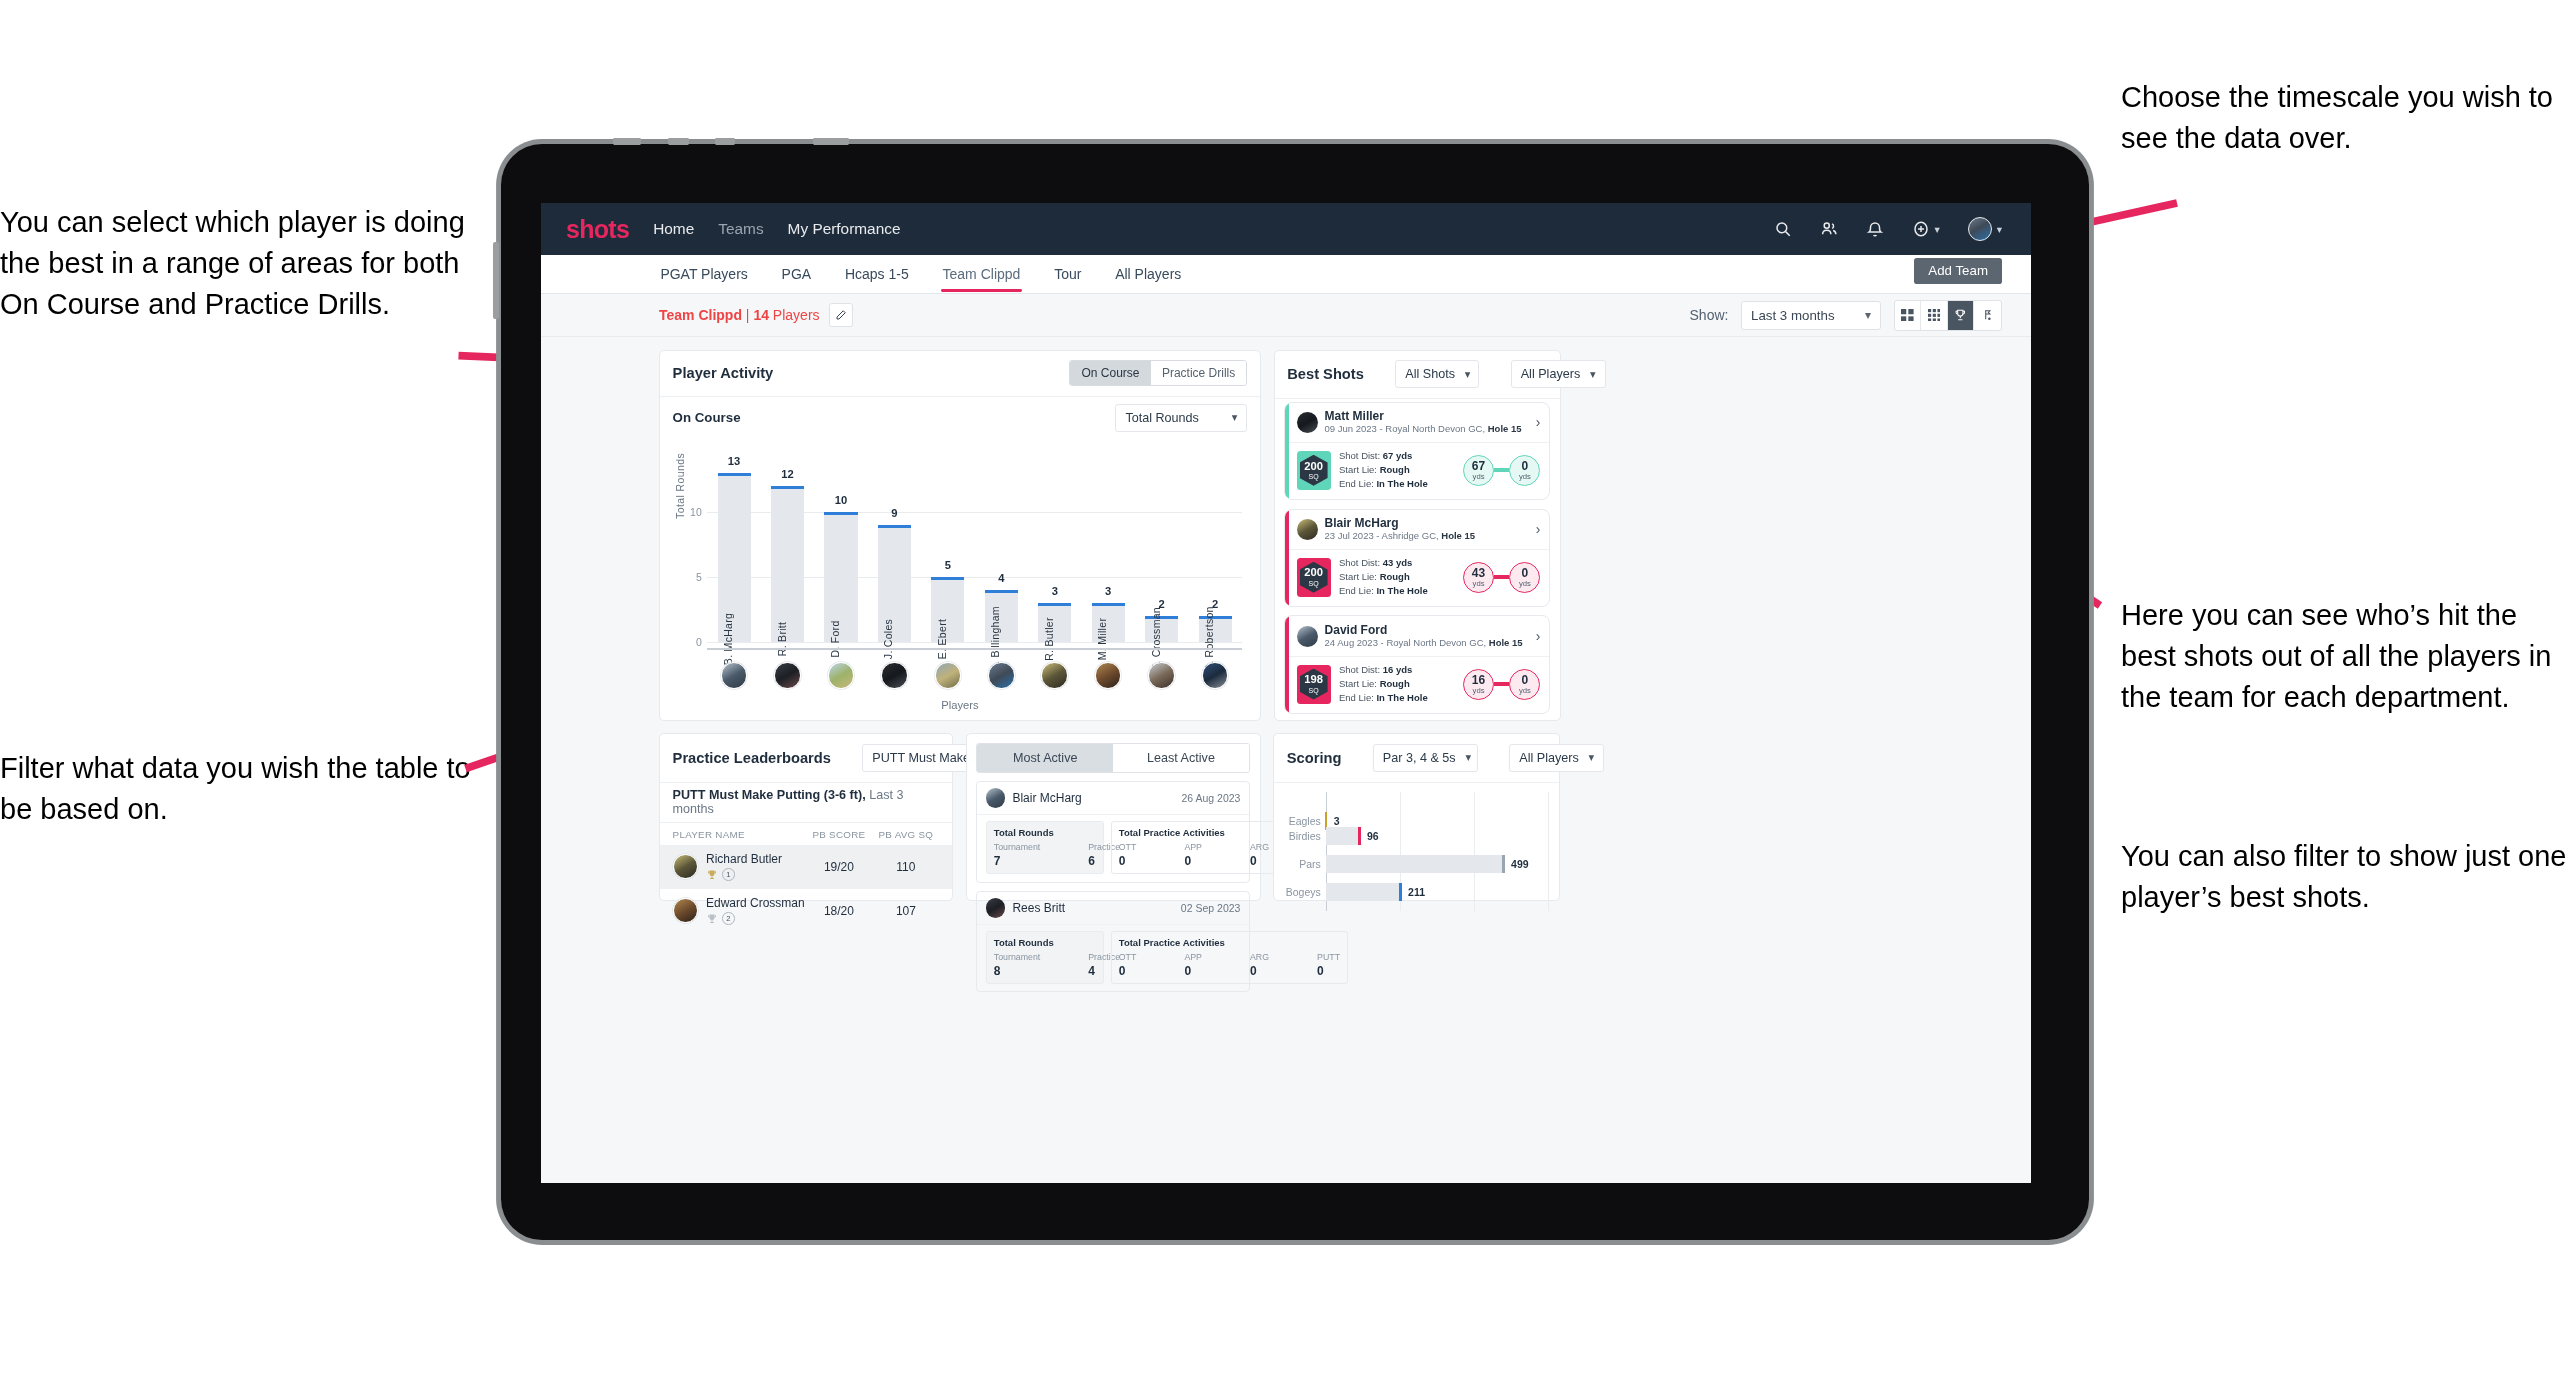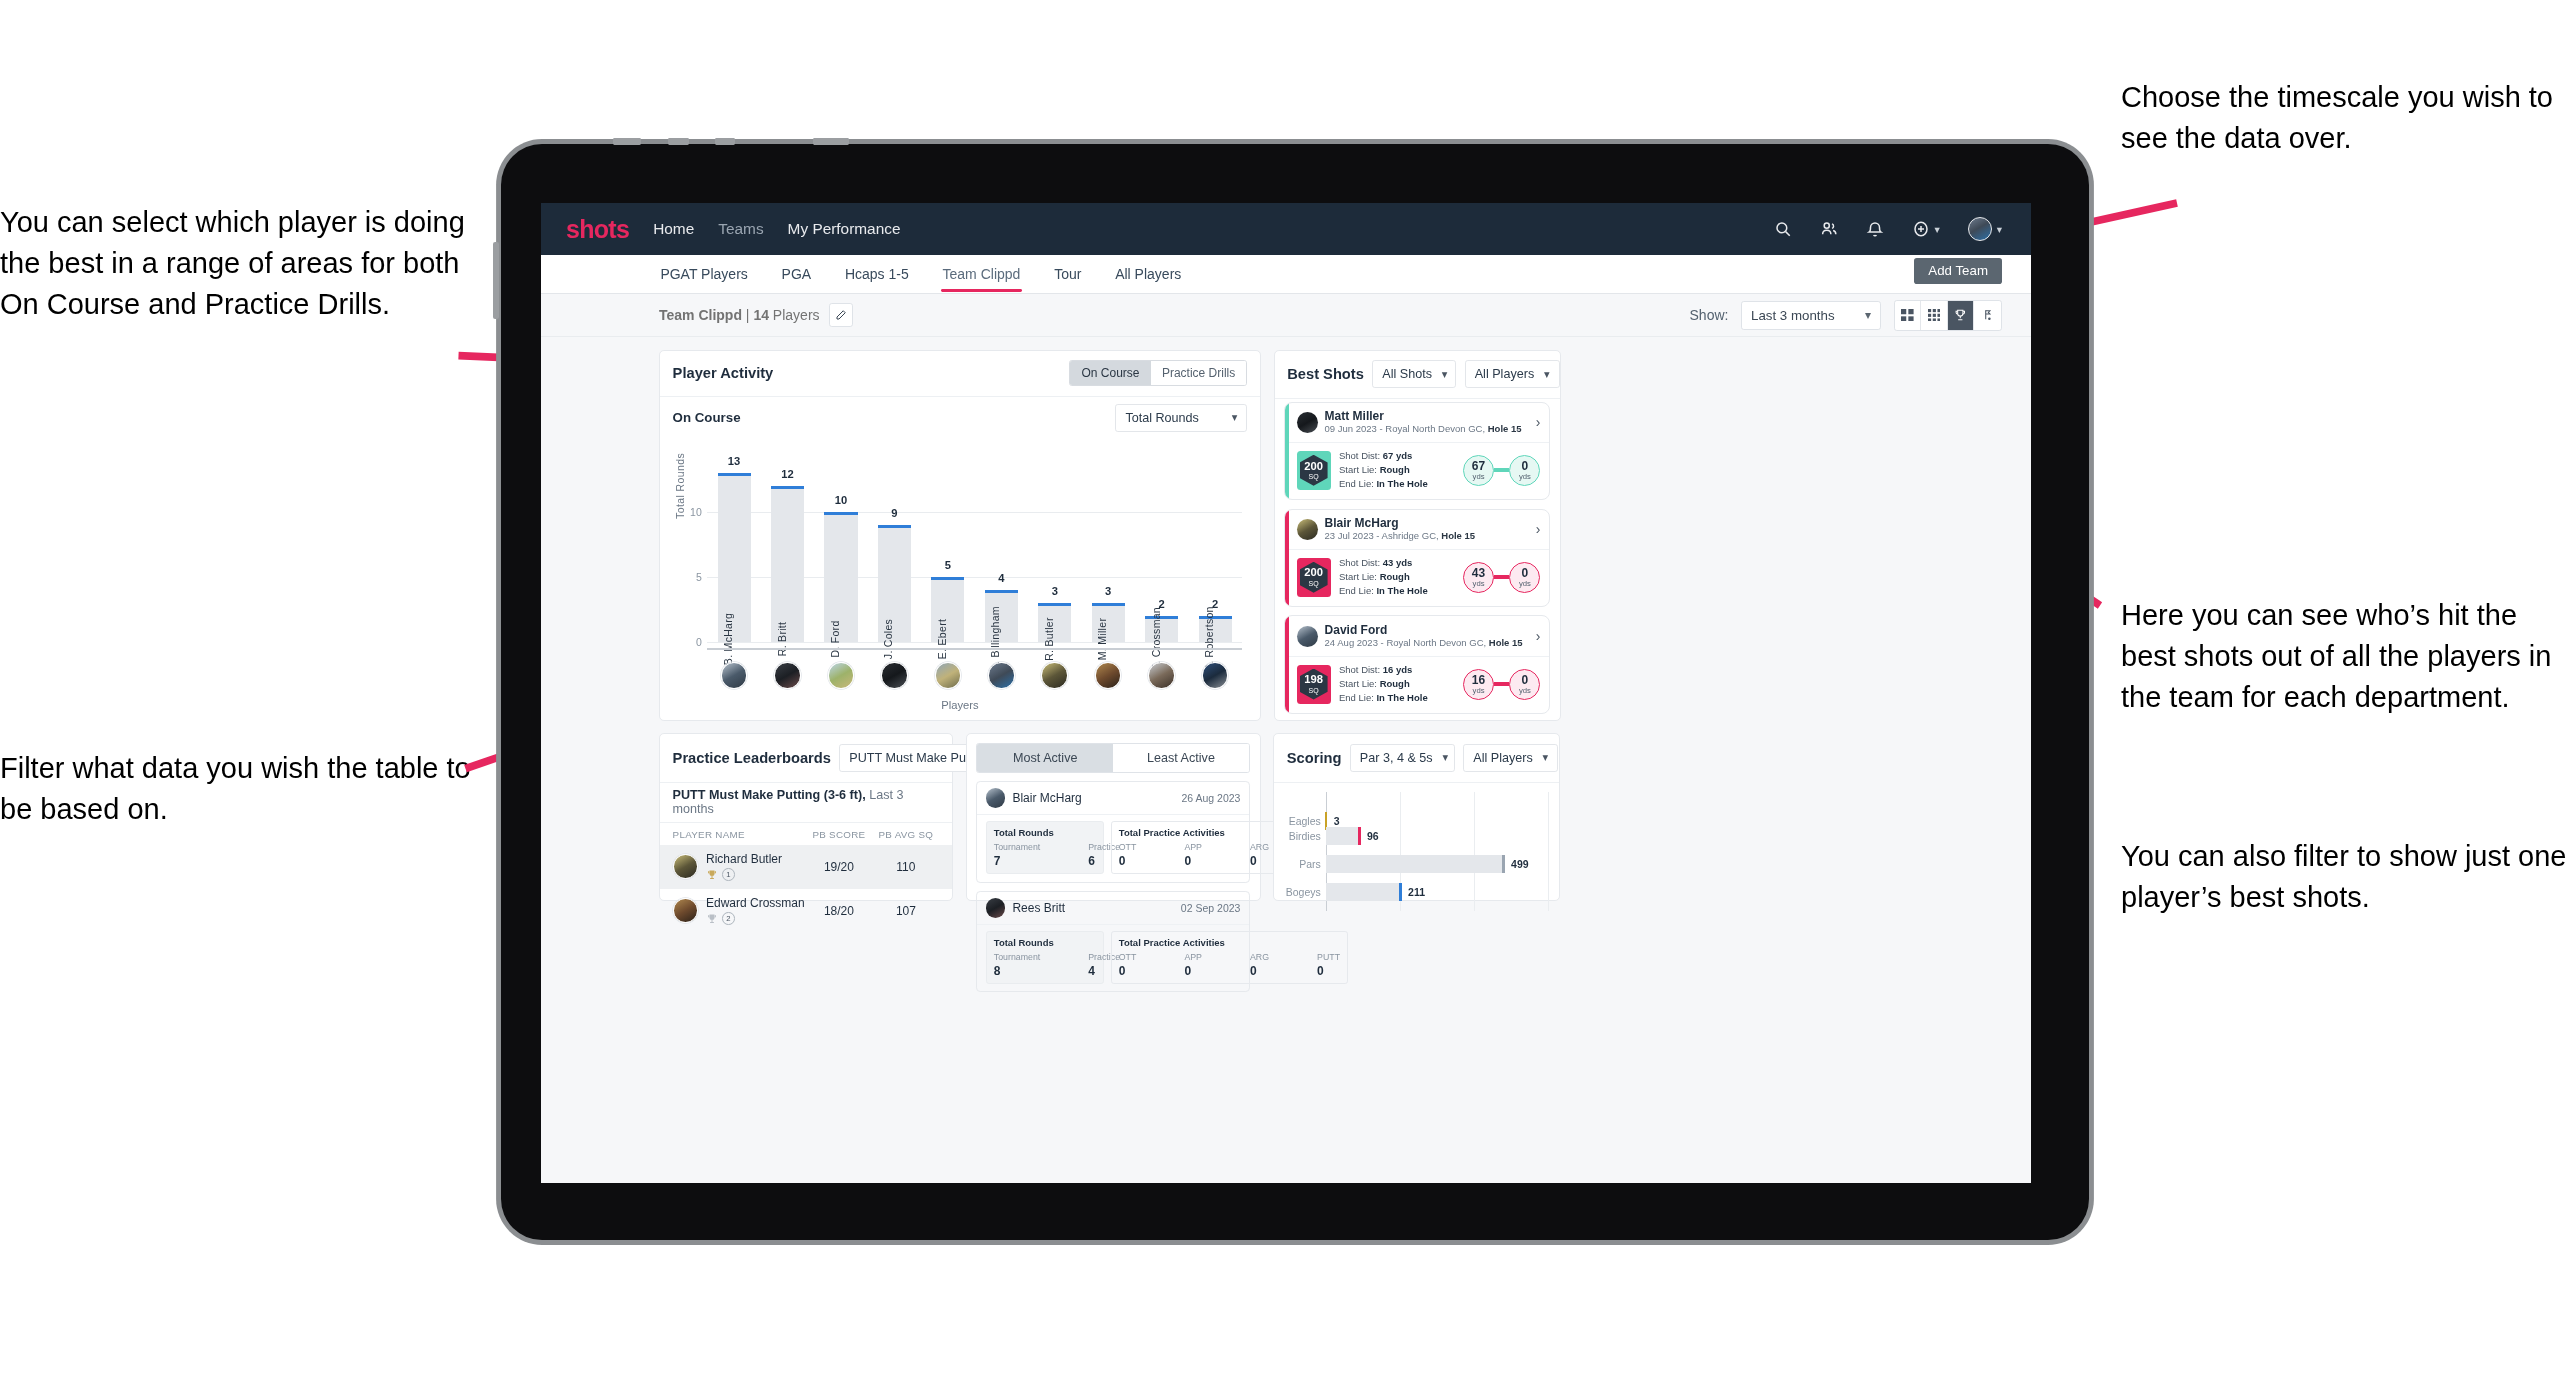--- a/index.html
+++ b/index.html
@@ -84,21 +84,21 @@
   #addteam {
     position:absolute; right:29px; top:2.8px;
     background:#5b6670; color:#fff; font-size:13.3px; padding:5.6px 14px; border-radius:2.8px; white-space:nowrap;
   }
 
   
   #subbar {
     height:43px; background:#f6f7f9; display:flex; align-items:center;
     padding:0 29px 0 118px; border-bottom:0.7px solid #e9ecef;
   }
-  #teamlabel { font-size:14px; color:#737373; }
+  #teamlabel { font-size:14px; color:#ef4444; }
   #teamlabel b { font-weight:700; }
   #editbtn {
     width:24px;height:24px;margin-left:9.8px;border:0.7px solid #dfe3e8;background:#fff;
     border-radius:2.8px;display:flex;align-items:center;justify-content:center;
   }
   #subbar-right { margin-left:auto; display:flex; align-items:center; gap:12.6px; }
   #showlabel { font-size:14px; color:#53616f; }
   #showselect {
     width:140px; height:29px; border:0.7px solid #dfe3e8; background:#fff; border-radius:2.8px;
     display:flex; align-items:center; padding:0 9px; font-size:13.3px; color:#3b4754;
@@ -120,21 +120,21 @@
   .card-head { display:flex; align-items:center; padding:9.8px 12.6px; gap:8.4px; }
   .card-title { font-size:14.7px; font-weight:700; color:#1f2d3d; white-space:nowrap; }
   .card-sep { height:0.7px; background:#edf0f3; }
 
   .segmented { margin-left:auto; display:flex; border:0.7px solid #d8dce1; border-radius:2.8px; overflow:hidden; }
   .segbtn { font-size:12px; padding:4.9px 11.2px; color:#55626f; background:#fff; white-space:nowrap; }
   .segbtn.active { background:#d4d9de; color:#2b3744; }
 
   .select-box {
     border:0.7px solid #e3e6ea; background:#fff; border-radius:2.8px; height:28px;
-    display:flex; align-items:center; padding:0 9px; font-size:12.6px; color:#2b3a4a; white-space:nowrap;
+    display:flex; align-items:center; padding:0 9px; font-size:12.6px; color:#2b3a4a; white-space:nowrap;margin-left:23px;
   }
   .select-box .cv { margin-left:auto; padding-left:9.8px; color:#4a5562; font-size:11.2px; }
 
   
   #chartsubhead { display:flex; align-items:center; padding:7px 12.6px 1.4px 12.6px; }
   #chartsubhead .lbl { font-size:13.3px; font-weight:600; color:#1f2d3d; }
   #roundselect { margin-left:auto; width:132px; }
 
   
   #barchart { position:relative; flex:1; margin:2.8px 15.4px 0 15.4px; }

